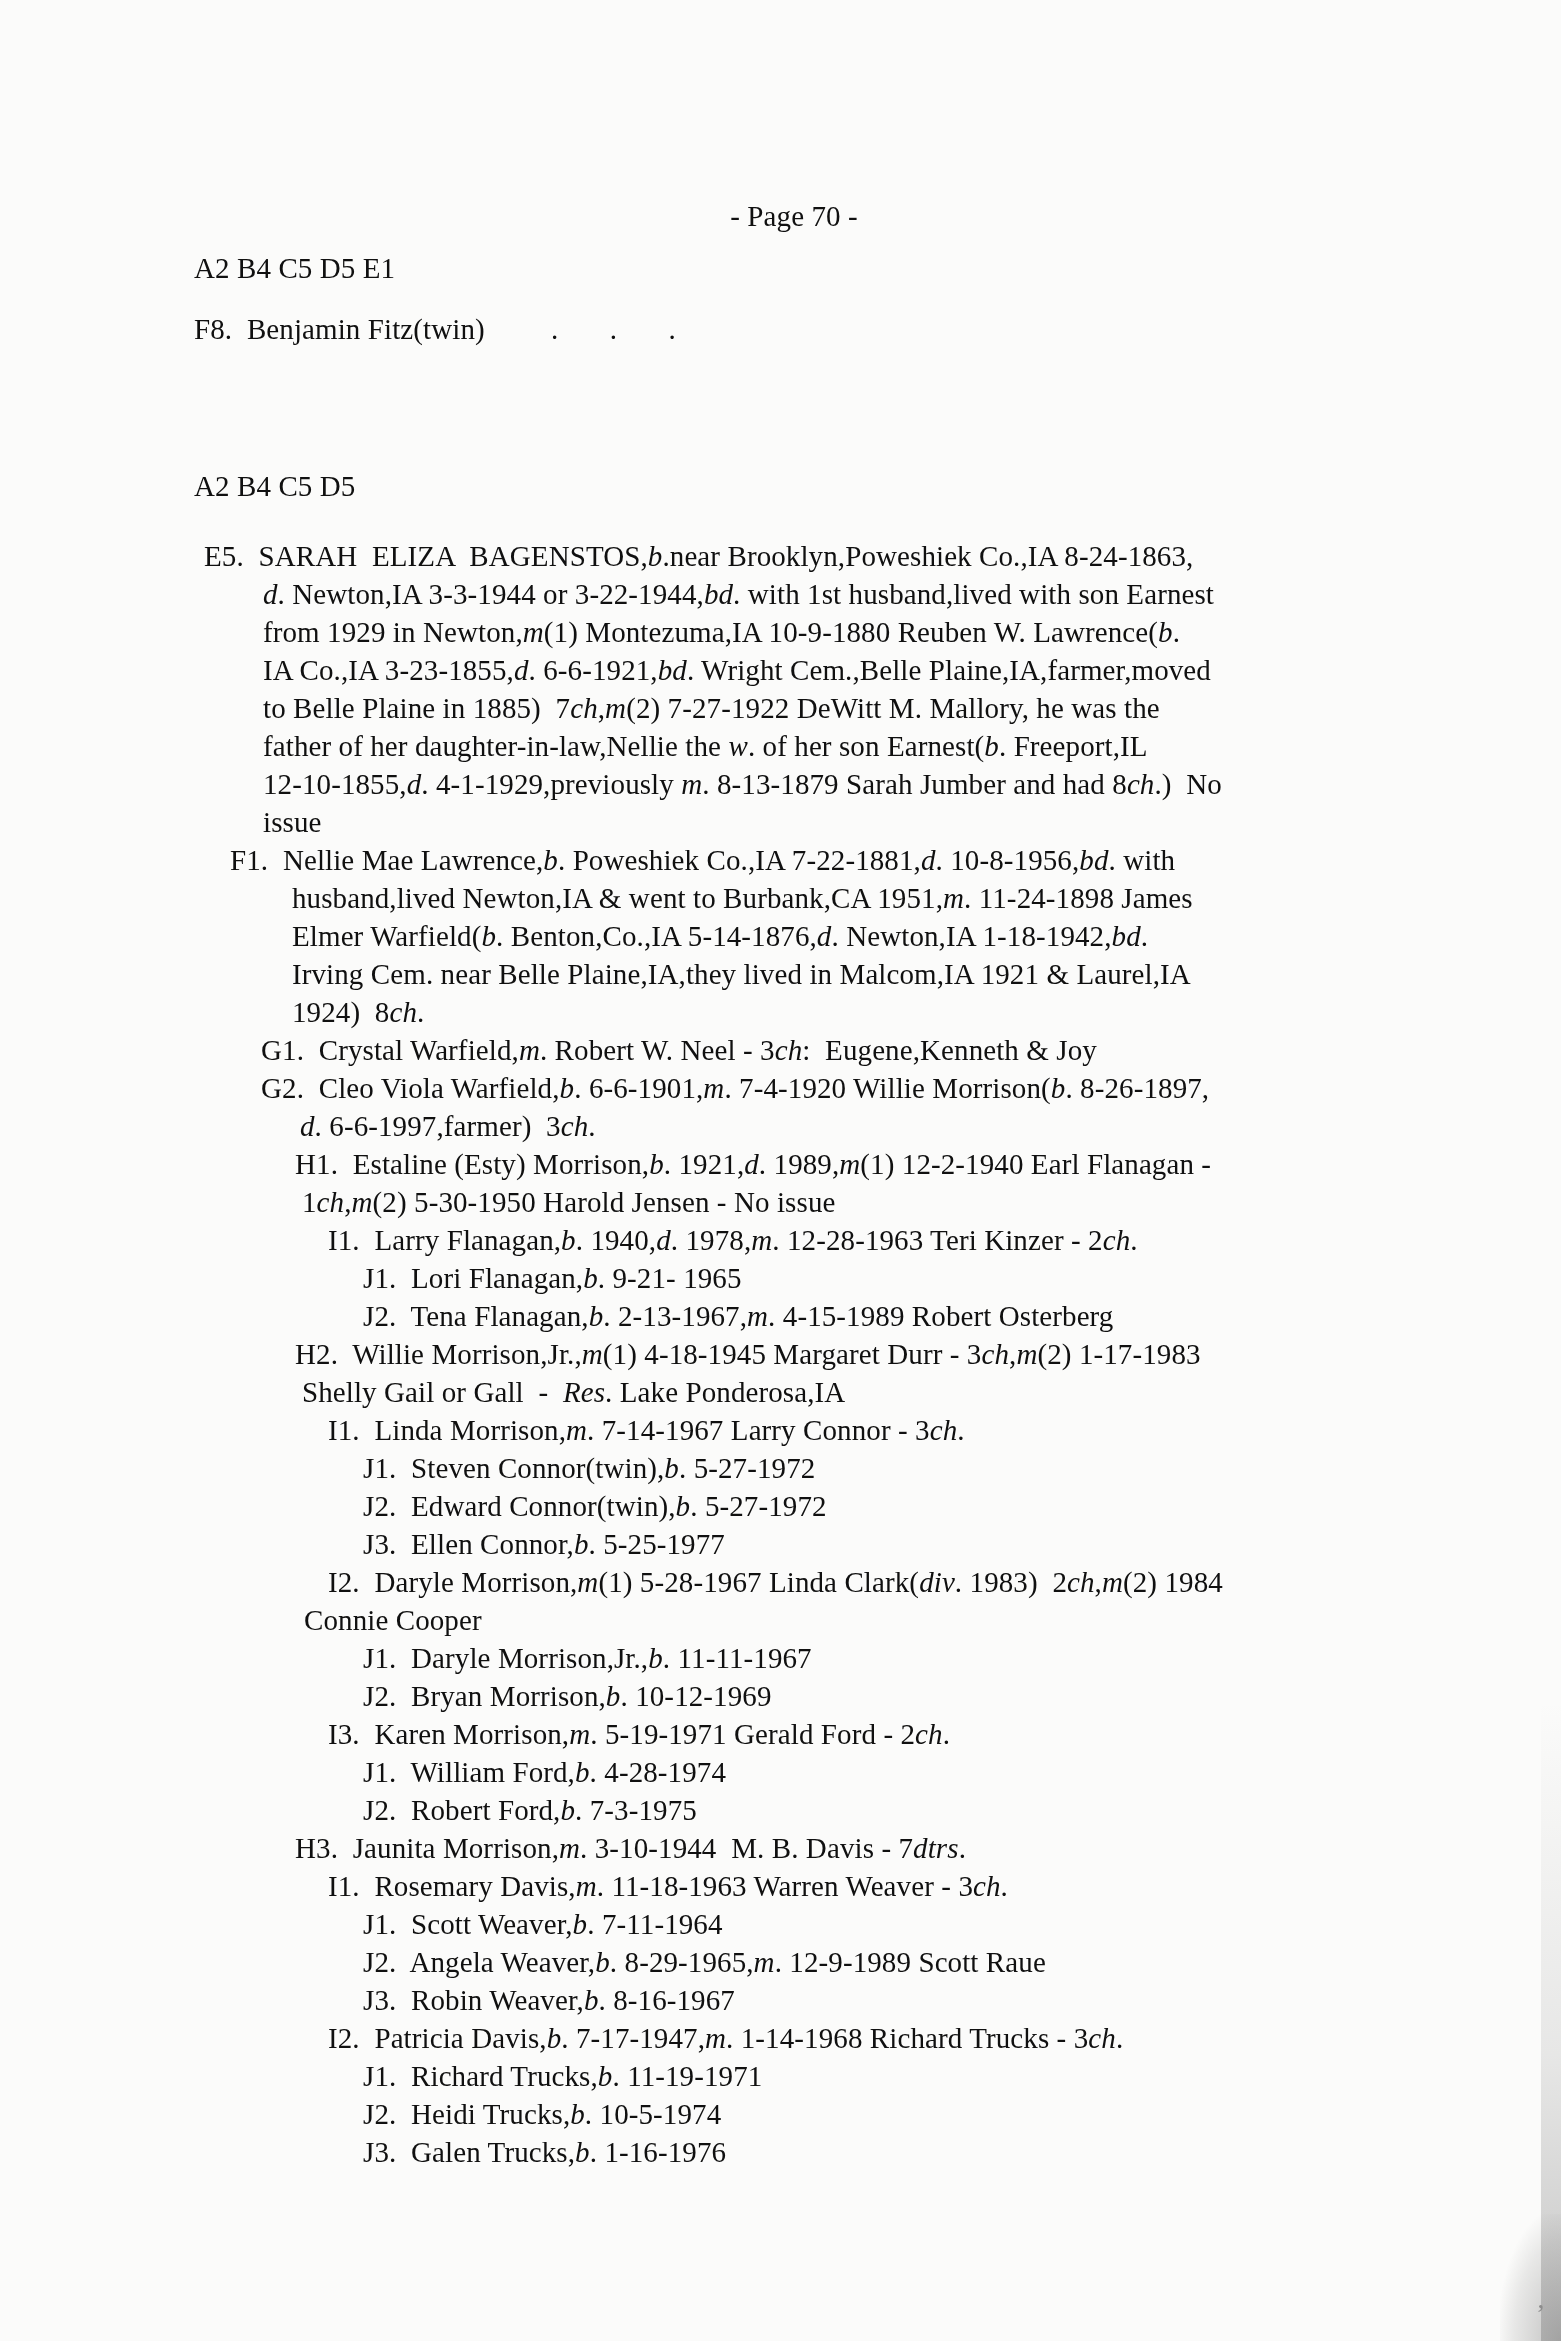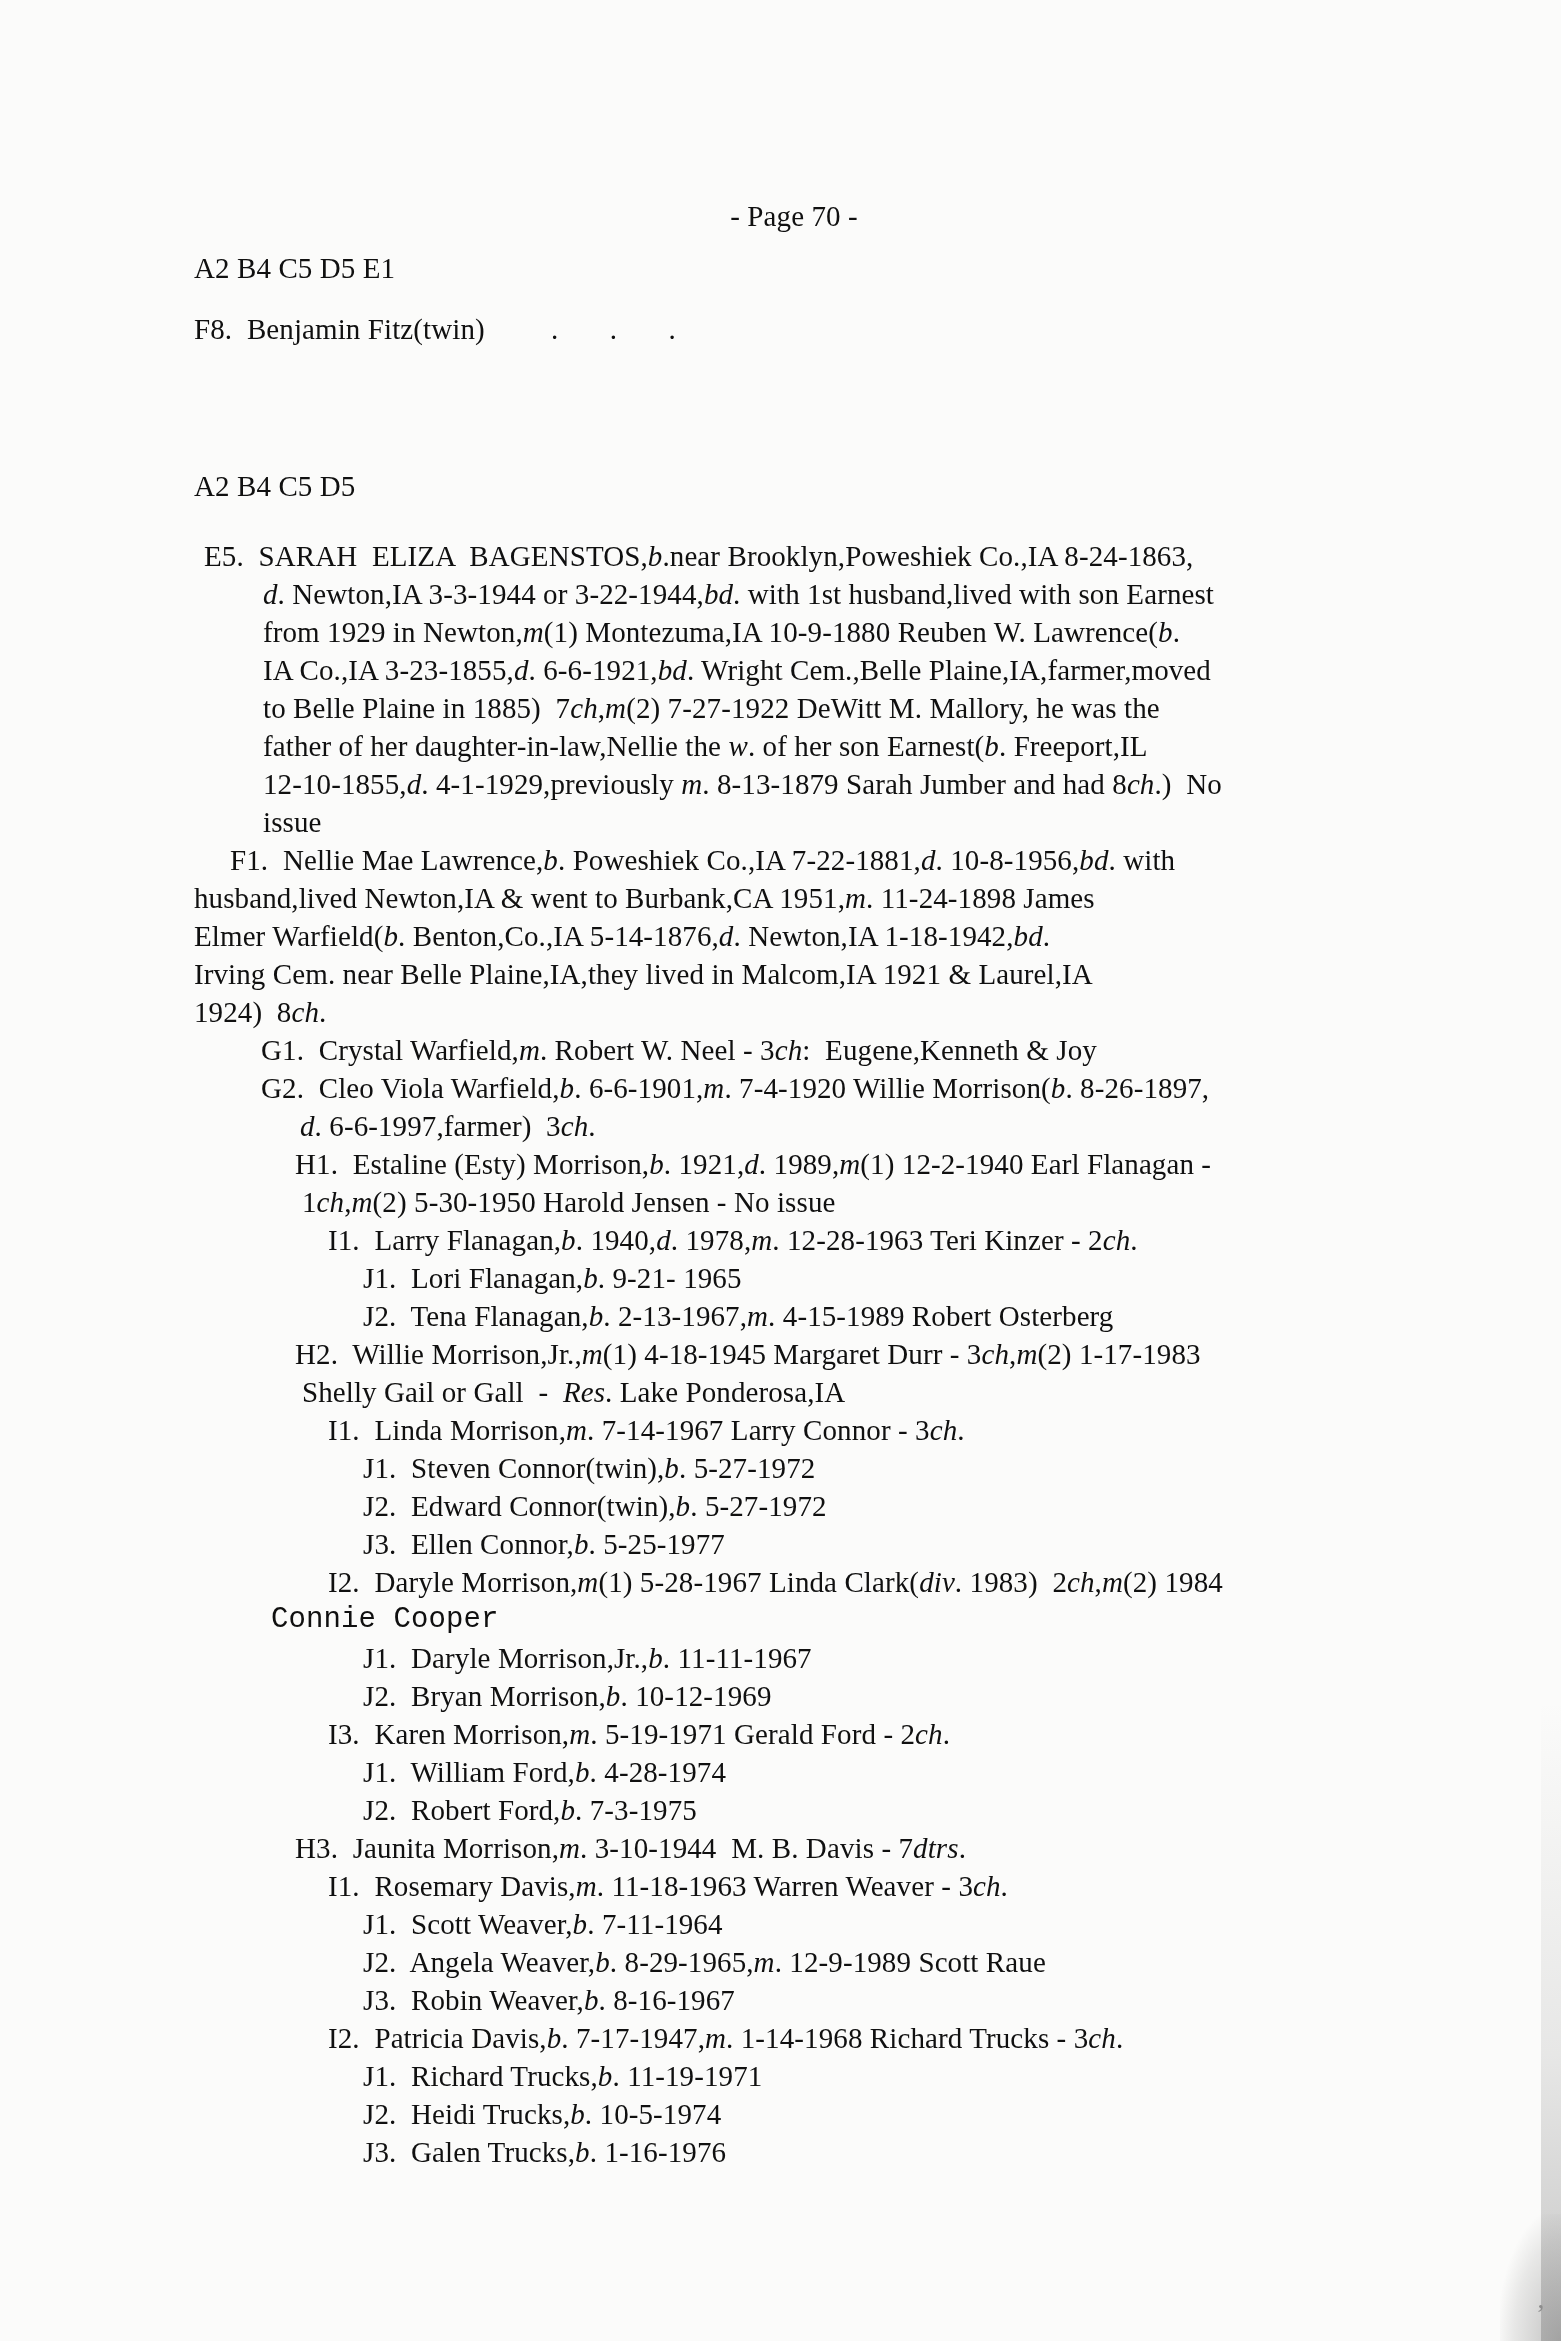--- a/index.html
+++ b/index.html
@@ -31,27 +31,27 @@
   .entry-f8{position:absolute;left:194px;top:310px;}
   .lines{
     position:absolute;left:194px;top:537px;width:1295px;
   }
   .line{white-space:pre-wrap;}
   .line i{font-style:italic;}
   
   .ind-e {margin-left:10px;}
   .ind-e2{margin-left:69px;}
   .ind-f {margin-left:36px;}
-  .ind-f2{}
+  .ind-f2{margin-left:98px;}
   .ind-g {margin-left:67px;}
   .ind-g2{margin-left:106px;}
   .ind-h {margin-left:101px;}
   .ind-h2{margin-left:108px;}
   .ind-i {margin-left:134px;}
-  .ind-i2{margin-left:77px;font-family:Liberation Mono, monospace;}
+  .ind-i2{margin-left:110px;}
   .ind-j {margin-left:169px;}
   
   .scan-shadow-right{
     position:absolute;right:0;bottom:0;width:20px;height:641px;
     background:linear-gradient(to bottom,
       rgba(140,140,140,0) 0%,
       rgba(140,140,140,0.18) 55%,
       rgba(110,110,110,0.38) 100%);
   }
   .scan-corner-blob{

